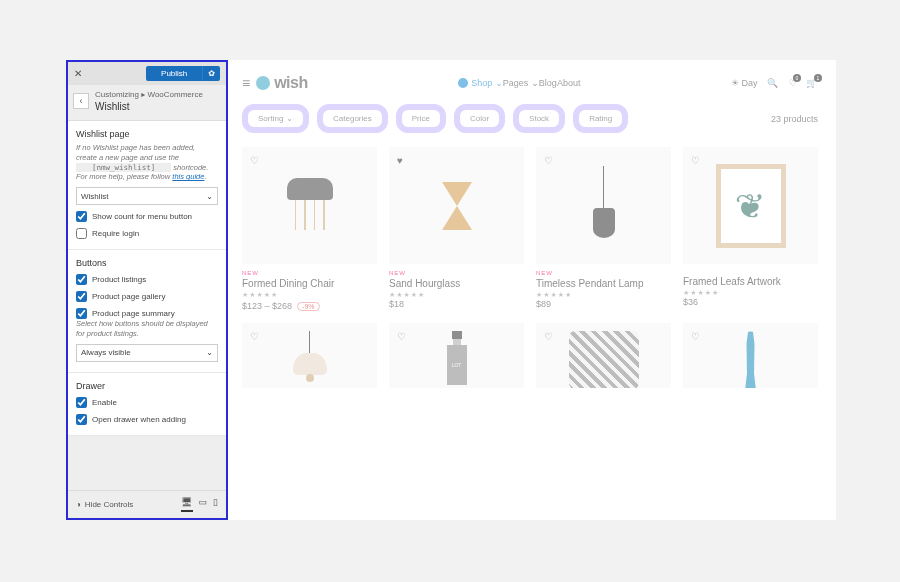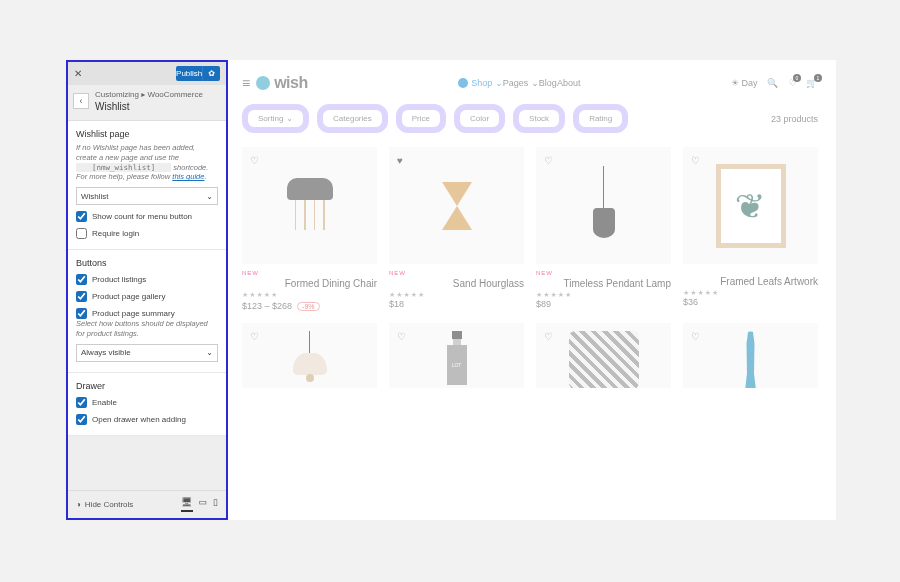--- a/index.html
+++ b/index.html
@@ -39,21 +39,21 @@
     align-items: center;
     justify-content: space-between;
     padding: 4px 6px;
   }
   .panel-top .close { font-size: 10px; color: #555; cursor: pointer; }
   .publish-wrap { display: flex; align-items: center; gap: 0; }
   .publish-btn {
     background: #1a6fbc;
     color: #fff;
     font-size: 8px;
-    padding: 3px 0;
+    padding: 3px 15px;
     border-radius: 2px 0 0 2px;
   }
   .publish-gear {
     background: #1a6fbc;
     color: #fff;
     padding: 3px 5px;
     border-left: 1px solid #2a7fcc;
     border-radius: 0 2px 2px 0;
     font-size: 8px;
   }
@@ -145,21 +145,21 @@
     background:#f6f6f6;
     position:relative;
     display:flex;align-items:center;justify-content:center;
   }
   .heart {
     position:absolute; top:8px; left:8px;
     font-size:10px; color:#555;
   }
   .heart.solid { color:#333; }
   .tag-new { font-size:6px; letter-spacing:1px; color:#e06; margin-top:6px; }
-  .ptitle { font-size:10px; color:#333; margin-top:2px;text-align:right; }
+  .ptitle { font-size:10px; color:#333; margin-top:2px; }
   .stars { font-size:7px; letter-spacing:1px; color:#999; margin-top:2px; }
   .price-row { display:flex;align-items:center;gap:5px; margin-top:2px; }
   .price { font-size:9px; color:#555; }
   .disc-badge {
     font-size:7px; color:#d33; border:1px solid #e88; border-radius:8px;
     padding:0 4px;
   }
 
   
   .p-chair { width:50px;height:55px; }

